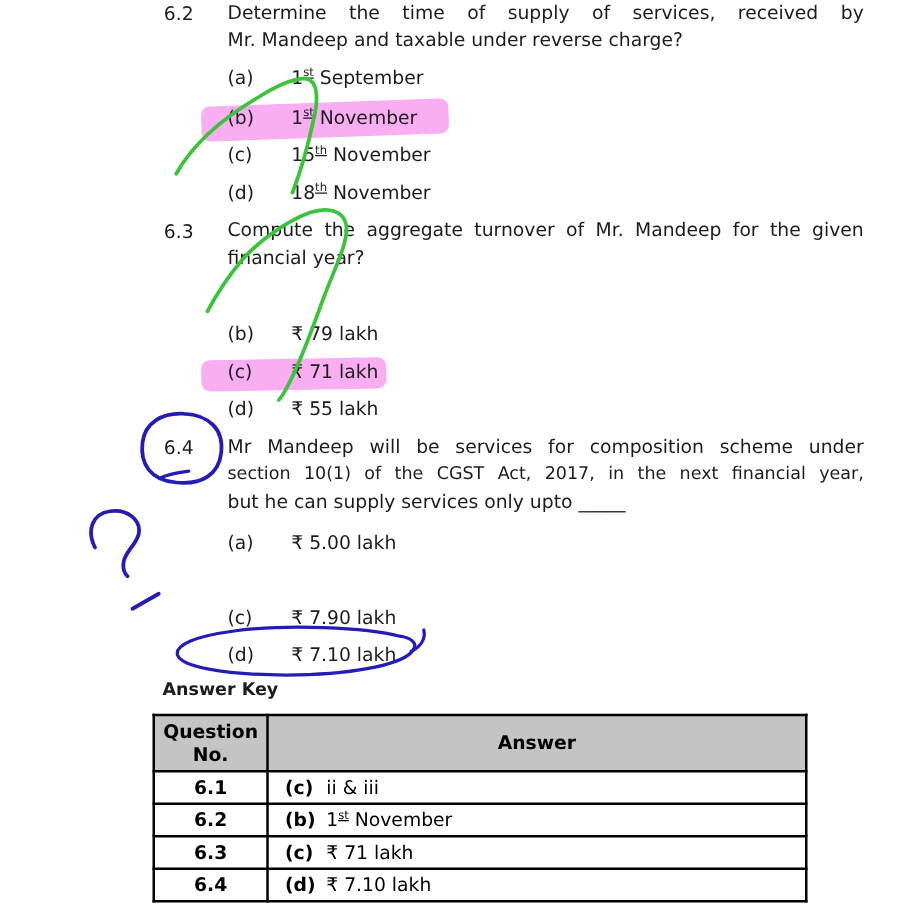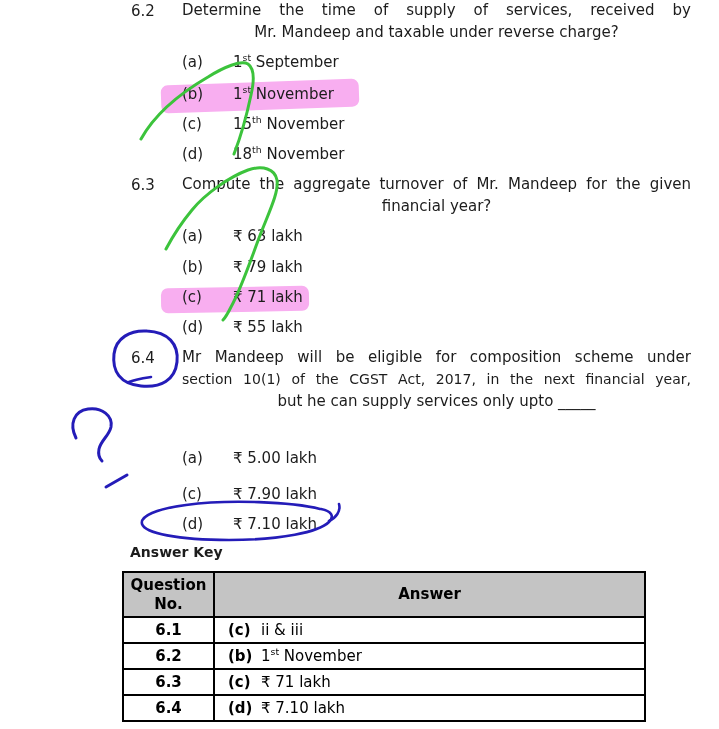--- a/index.html
+++ b/index.html
@@ -3,26 +3,26 @@
 <meta charset="utf-8">
 <style>
   html,body { margin:0; padding:0; background:#ffffff; }
   .page {
     position:relative; width:719px; height:729px; background:#ffffff;
     font-family:"DejaVu Sans","Liberation Sans",sans-serif;
     color:#1c1c1c; font-size:15px; overflow:hidden;border-radius:18px;
   }
   svg.layer { position:absolute; left:0; top:0; pointer-events:none; }
   .qnum  { position:absolute; left:131px; width:45px; }
-  .line  { position:absolute; left:182px; width:509px; line-height:17px; white-space:normal;text-align:center; }
+  .line  { position:absolute; left:182px; width:509px; line-height:17px; white-space:normal; }
   .jl    { text-align:justify; text-align-last:justify; }
   .fit14 { font-size:14px; }
   .opt   { position:absolute; left:182px; width:400px; }
   .olabel{ display:inline-block; width:51px; }
-  sup    { font-size:0.62em; line-height:0; }
+  sup    { font-size:0.62em; line-height:0;text-decoration:underline; }
   .ak-heading { position:absolute; left:130px; top:544px; font-weight:bold; font-size:14px; }
   table.akt {
     position:absolute; left:122px; top:571px; width:524px;
     border-collapse:collapse; font-size:15px; color:#000000;
     table-layout:fixed;
   }
   table.akt th, table.akt td { border:2px solid #000; }
   table.akt col.c1 { width:91px; }
   table.akt th {
     background:#c4c4c4; font-weight:bold; text-align:center;
@@ -57,39 +57,36 @@
     <span class="olabel">(c)</span><span><span>15</span><sup>th</sup><span> November</span></span>
   </div>
   <div class="opt" style="top:145px">
     <span class="olabel">(d)</span><span><span>18</span><sup>th</sup><span> November</span></span>
   </div>
 
   <div class="qnum" style="top:176px">6.3</div>
   <div class="line jl" style="top:176px">Compute the aggregate turnover of Mr. Mandeep for the given</div>
   <div class="line" style="top:198px">financial year?</div>
 
-  <div class="opt" style="top:227px">
-    <span class="olabel">(a)</span><span><span>₹ 63 lakh</span></span>
-  </div>
   <div class="opt" style="top:258px">
     <span class="olabel">(b)</span><span><span>₹ 79 lakh</span></span>
   </div>
   <div class="opt" style="top:288px">
     <span class="olabel">(c)</span><span><span>₹ 71 lakh</span></span>
   </div>
   <div class="opt" style="top:318px">
     <span class="olabel">(d)</span><span><span>₹ 55 lakh</span></span>
   </div>
 
   <div class="qnum" style="top:349px">6.4</div>
-  <div class="line jl" style="top:349px">Mr Mandeep will be eligible for composition scheme under</div>
+  <div class="line jl" style="top:349px">Mr Mandeep will be services for composition scheme under</div>
   <div class="line jl fit14" style="top:371px">section 10(1) of the CGST Act, 2017, in the next financial year,</div>
   <div class="line" style="top:393px">but he can supply services only upto _____</div>
 
-  <div class="opt" style="top:449px">
+  <div class="opt" style="top:425px">
     <span class="olabel">(a)</span><span><span>₹ 5.00 lakh</span></span>
   </div>
   <div class="opt" style="top:485px">
     <span class="olabel">(c)</span><span><span>₹ 7.90 lakh</span></span>
   </div>
   <div class="opt" style="top:515px">
     <span class="olabel">(d)</span><span><span>₹ 7.10 lakh</span></span>
   </div>
 
   <div class="ak-heading">Answer Key</div>

